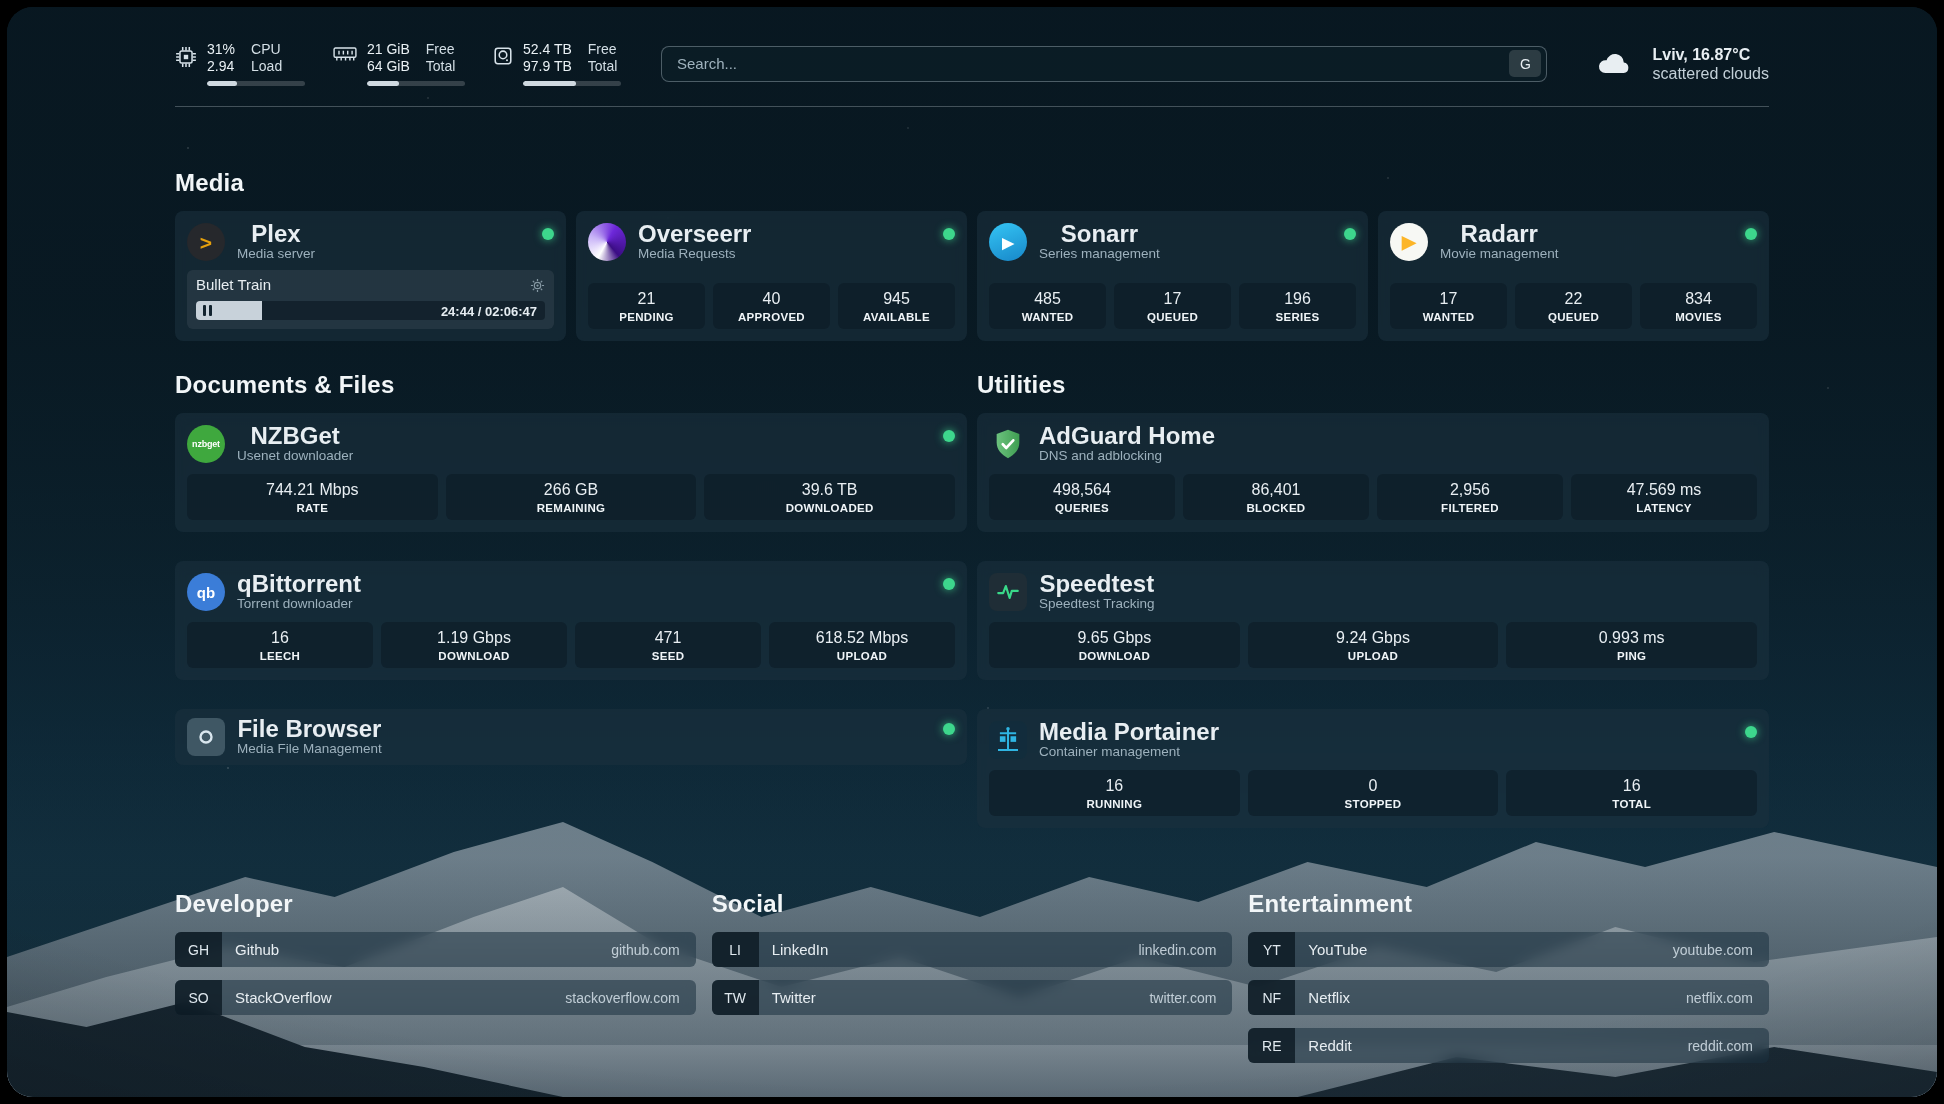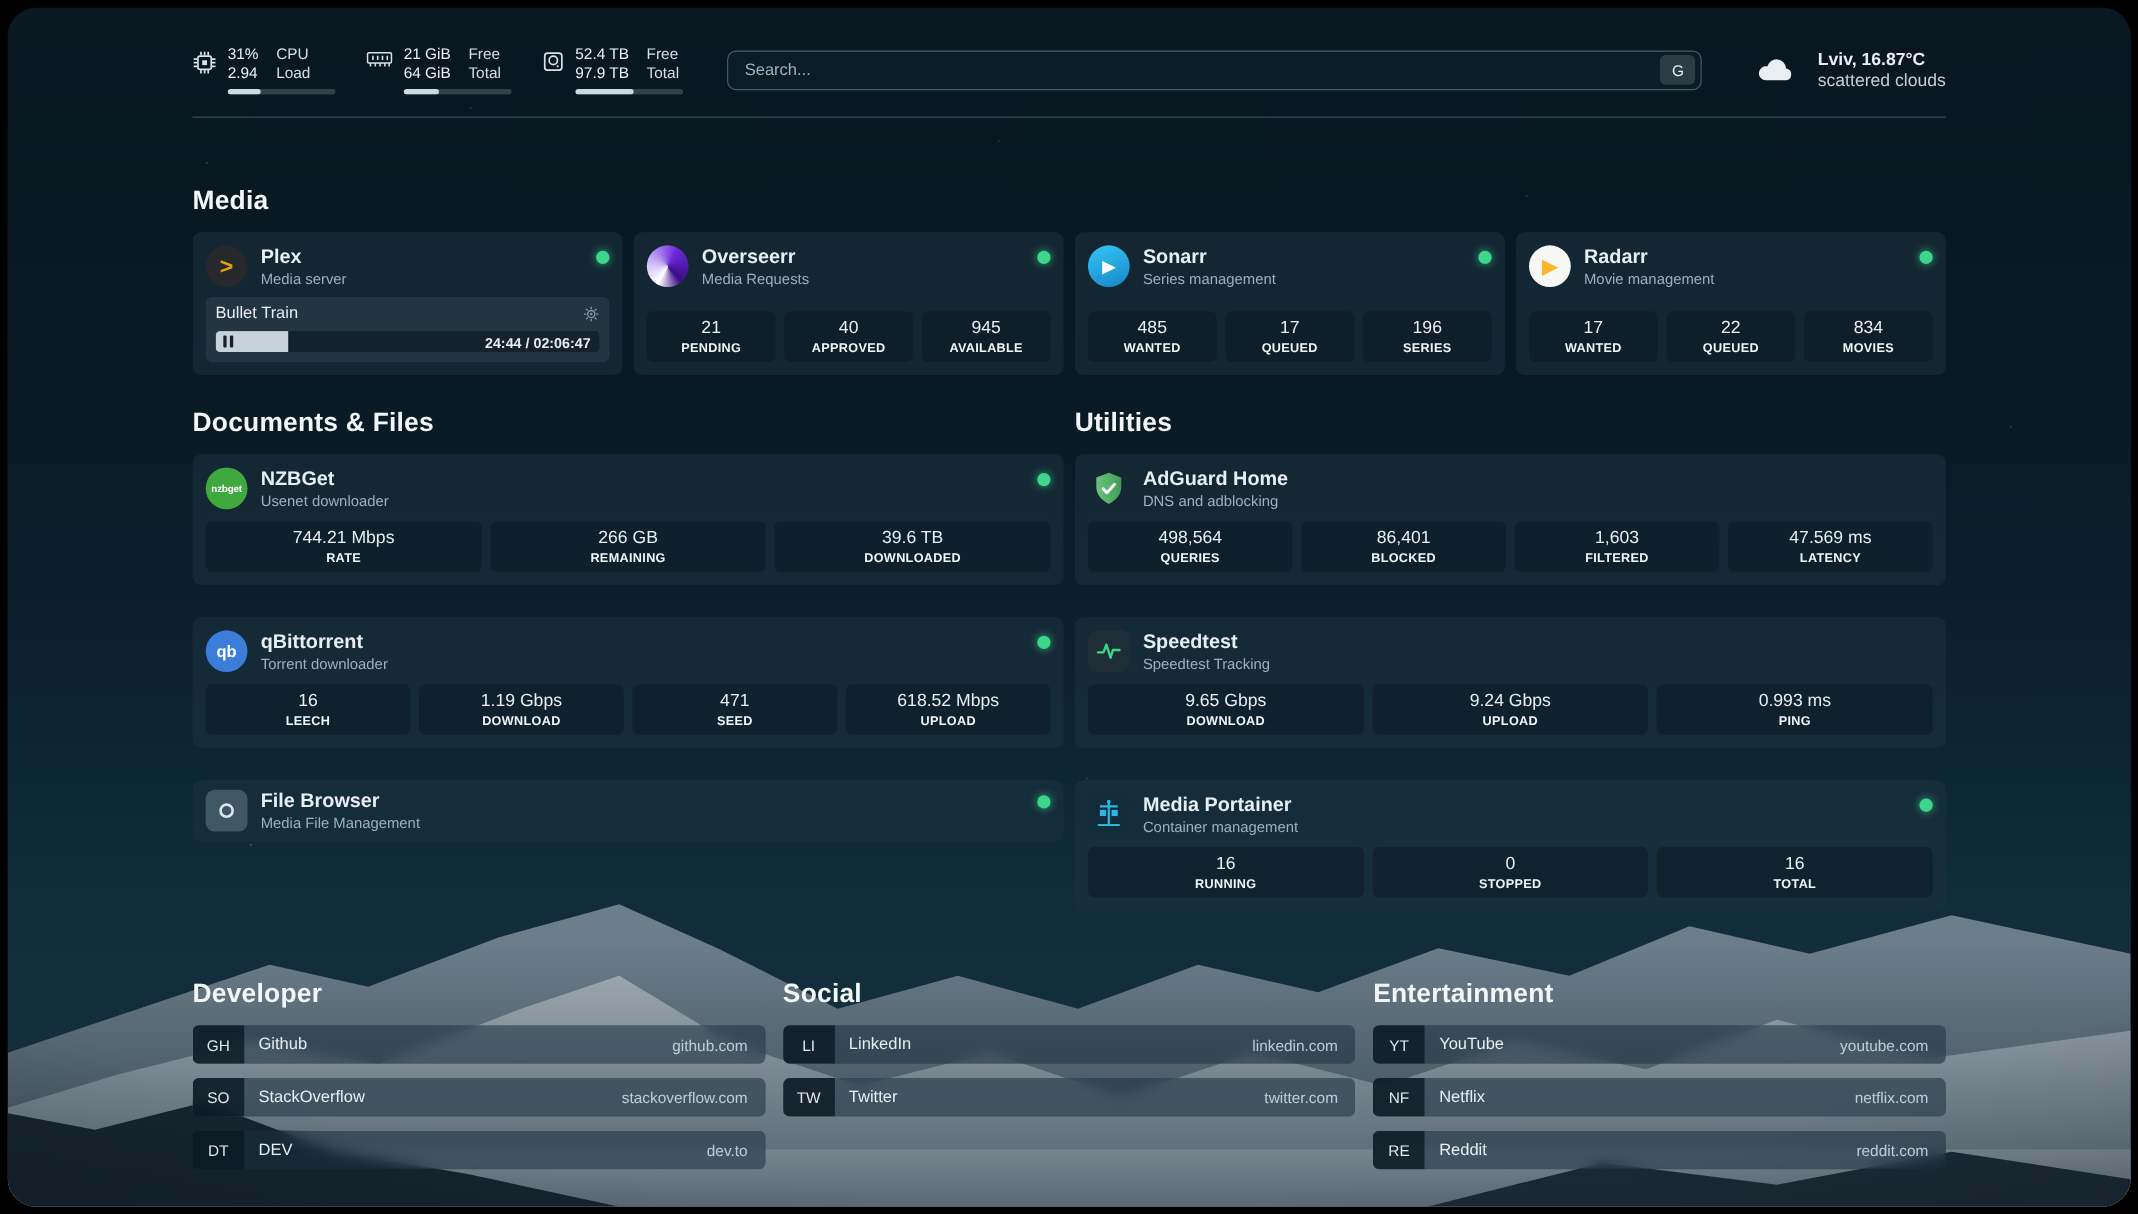--- a/index.html
+++ b/index.html
@@ -57,21 +57,21 @@
   
   .section-title{font-size:24px;font-weight:700;margin:0 0 14px 0;color:#f2f6f8;letter-spacing:.2px;}
   .media-section{margin-top:62px;}
   .media-grid{display:grid;grid-template-columns:repeat(4,1fr);gap:10px;}
 
   .card{background:rgba(26,48,62,.60);border-radius:8px;padding:12px;box-sizing:border-box;
     backdrop-filter:blur(6px);cursor:pointer;}
   .media-grid .card{height:130px;display:flex;flex-direction:column;justify-content:space-between;}
   .card-head{display:flex;align-items:center;gap:12px;}
   .card-titles{display:flex;flex-direction:column;}
-  .card-name{font-size:18px;font-weight:700;line-height:21px;}
+  .card-name{font-size:24px;font-weight:700;line-height:21px;text-align:center;}
   .card-sub{font-size:13.5px;color:#9db1bd;margin-top:2px;}
   .status-dot{margin-left:auto;align-self:flex-start;margin-top:5px;width:12px;height:12px;border-radius:50%;
     background:#3dd68c;box-shadow:0 0 8px rgba(61,214,140,.8);flex:none;}
 
   .app-icon{width:38px;height:38px;border-radius:50%;flex:none;display:flex;align-items:center;
     justify-content:center;font-weight:800;overflow:hidden;line-height:0;}
   .app-icon span{line-height:1;}
   .icon-plex{background:#26282c;color:#e5a00d;font-size:21px;}
   .icon-overseerr{background:conic-gradient(from 210deg,#ffffff,#c7b2f7 80deg,#6d28d9 180deg,#3b0d84 290deg,#ffffff 360deg);}
   .icon-sonarr{background:linear-gradient(160deg,#35c5f4,#1787c9);color:#fff;font-size:15px;}
@@ -469,21 +469,21 @@
             <div class="stats">
               <div class="stat">
                 <div class="stat-value">498,564</div>
                 <div class="stat-label">QUERIES</div>
               </div>
               <div class="stat">
                 <div class="stat-value">86,401</div>
                 <div class="stat-label">BLOCKED</div>
               </div>
               <div class="stat">
-                <div class="stat-value">1,603</div>
+                <div class="stat-value">2,956</div>
                 <div class="stat-label">FILTERED</div>
               </div>
               <div class="stat">
                 <div class="stat-value">47.569 ms</div>
                 <div class="stat-label">LATENCY</div>
               </div>
             </div>
           </div>
 
           <div class="card">
@@ -556,25 +556,20 @@
           <div class="bm-row">
             <span class="bm-abbr">GH</span>
             <span class="bm-name">Github</span>
             <span class="bm-url">github.com</span>
           </div>
           <div class="bm-row">
             <span class="bm-abbr">SO</span>
             <span class="bm-name">StackOverflow</span>
             <span class="bm-url">stackoverflow.com</span>
           </div>
-          <div class="bm-row">
-            <span class="bm-abbr">DT</span>
-            <span class="bm-name">DEV</span>
-            <span class="bm-url">dev.to</span>
-          </div>
         </div>
 
         <div>
           <h2 class="section-title">Social</h2>
           <div class="bm-row">
             <span class="bm-abbr">LI</span>
             <span class="bm-name">LinkedIn</span>
             <span class="bm-url">linkedin.com</span>
           </div>
           <div class="bm-row">

